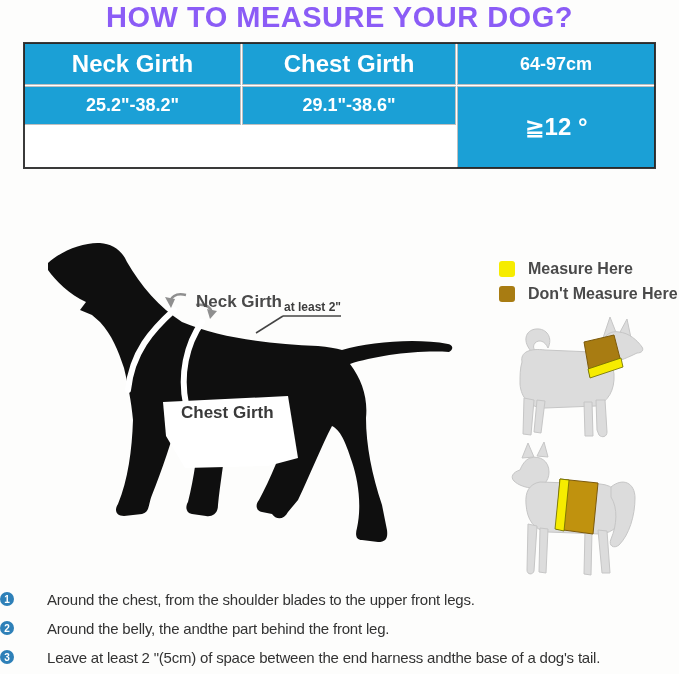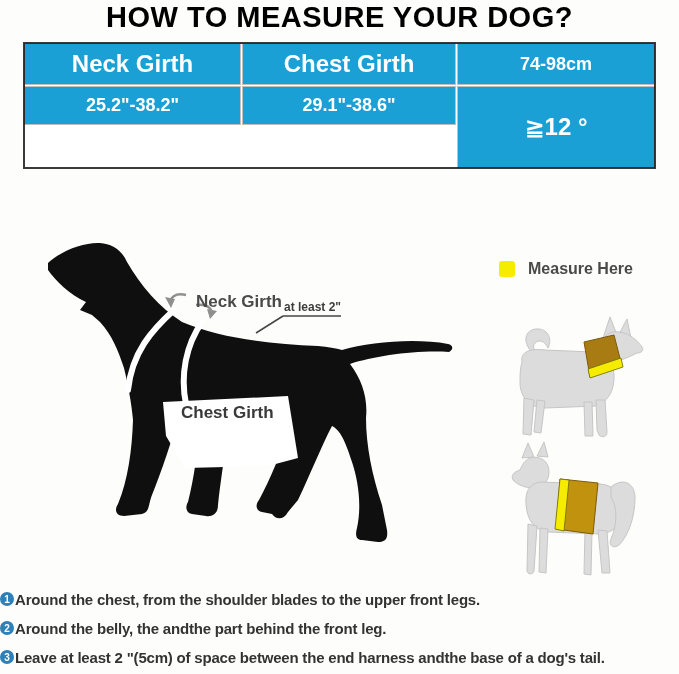--- a/index.html
+++ b/index.html
@@ -3,21 +3,21 @@
 <meta charset="utf-8">
 <style>
   html,body{margin:0;padding:0;}
   body{
     width:679px;height:674px;position:relative;background:#fdfdfc;
     font-family:"Liberation Sans","DejaVu Sans",sans-serif;overflow:hidden;
   }
   
   .page-title{
     position:absolute;top:1px;left:0;width:679px;text-align:center;
-    font-size:29px;font-weight:bold;color:#000000;letter-spacing:.5px;z-index:3;
+    font-size:29px;font-weight:bold;color:#8b5cf6;letter-spacing:.5px;z-index:3;
   }
   
   .size-table{
     position:absolute;left:23px;top:42px;z-index:3;
     display:grid;grid-template-columns:215px 212px 196px;grid-template-rows:40px 37px 40px;
     gap:3px;background:#ffffff;border:2px solid #3a3a3a;box-sizing:content-box;
   }
   .size-table .cell{
     background:#1ba0d6;color:#ffffff;display:flex;align-items:center;justify-content:center;
     font-weight:bold;outline:1px solid rgba(0,0,0,.25);
@@ -40,31 +40,31 @@
   .swatch-brown{background:#a87c12;}
   .legend-label{font-size:16px;font-weight:bold;color:#4a4a4a;white-space:nowrap;}
   
   .instructions{position:absolute;left:0;top:591px;width:679px;z-index:2;}
   .instr-row{display:flex;align-items:center;height:16px;margin-bottom:13px;}
   .num-badge{
     width:14px;height:14px;border-radius:50%;background:#2e80b8;color:#fff;
     font-size:10px;font-weight:bold;display:flex;align-items:center;justify-content:center;
     flex:0 0 14px;margin-right:1px;
   }
-  .instr-text{font-size:15px;font-weight:bold;color:#333;white-space:nowrap;letter-spacing:-.2px;}
+  .instr-text{font-size:15px;font-weight:normal;color:#333;white-space:nowrap;letter-spacing:-.2px;margin-left:32px;}
 </style>
 </head>
 <body>
 
 <div class="page-title">HOW TO MEASURE YOUR DOG?</div>
 
 <div class="size-table">
   <div class="cell hdr">Neck Girth</div>
   <div class="cell hdr">Chest Girth</div>
-  <div class="cell val">74-98cm</div>
+  <div class="cell val">64-97cm</div>
   <div class="cell val back-val">≧12 °</div>
   <div class="cell val">25.2"-38.2"</div>
   <div class="cell val">29.1"-38.6"</div>
 </div>
 
 <svg class="figure-layer" viewBox="0 0 679 674" xmlns="http://www.w3.org/2000/svg">
 
   <g>
     <path fill="#0f0f0f" d="
       M48 263
@@ -174,20 +174,24 @@
 
 <div class="diagram-label lbl-neck">Neck Girth</div>
 <div class="diagram-label lbl-clearance">at least 2"</div>
 <div class="diagram-label lbl-chest">Chest Girth</div>
 
 <div class="legend">
   <div class="legend-row">
     <div class="swatch swatch-yellow"></div>
     <div class="legend-label">Measure Here</div>
   </div>
+  <div class="legend-row">
+    <div class="swatch swatch-brown"></div>
+    <div class="legend-label">Don't Measure Here</div>
+  </div>
 </div>
 
 <div class="instructions">
   <div class="instr-row">
     <div class="num-badge">1</div>
     <div class="instr-text">Around the chest, from the shoulder blades to the upper front legs.</div>
   </div>
   <div class="instr-row">
     <div class="num-badge">2</div>
     <div class="instr-text">Around the belly, the andthe part behind the front leg.</div>

